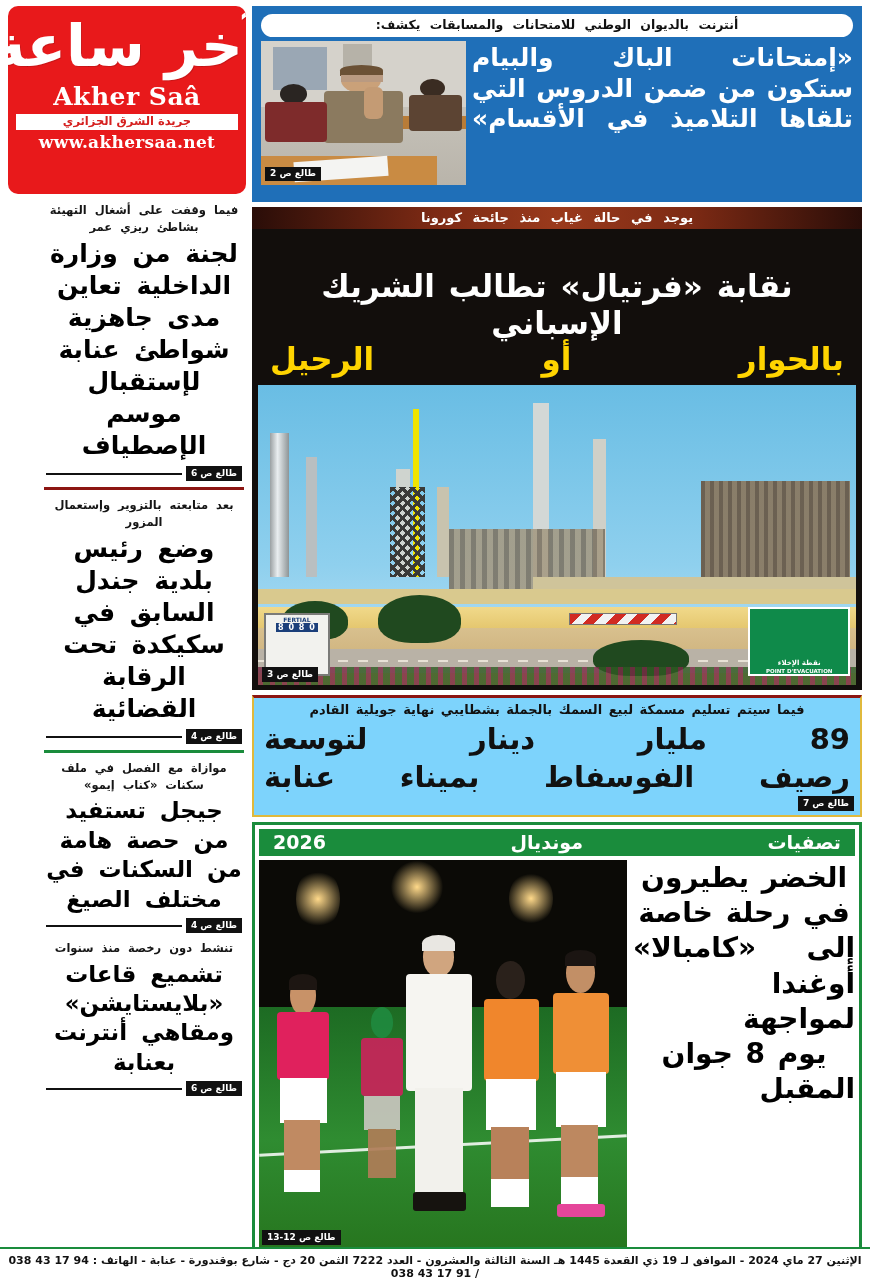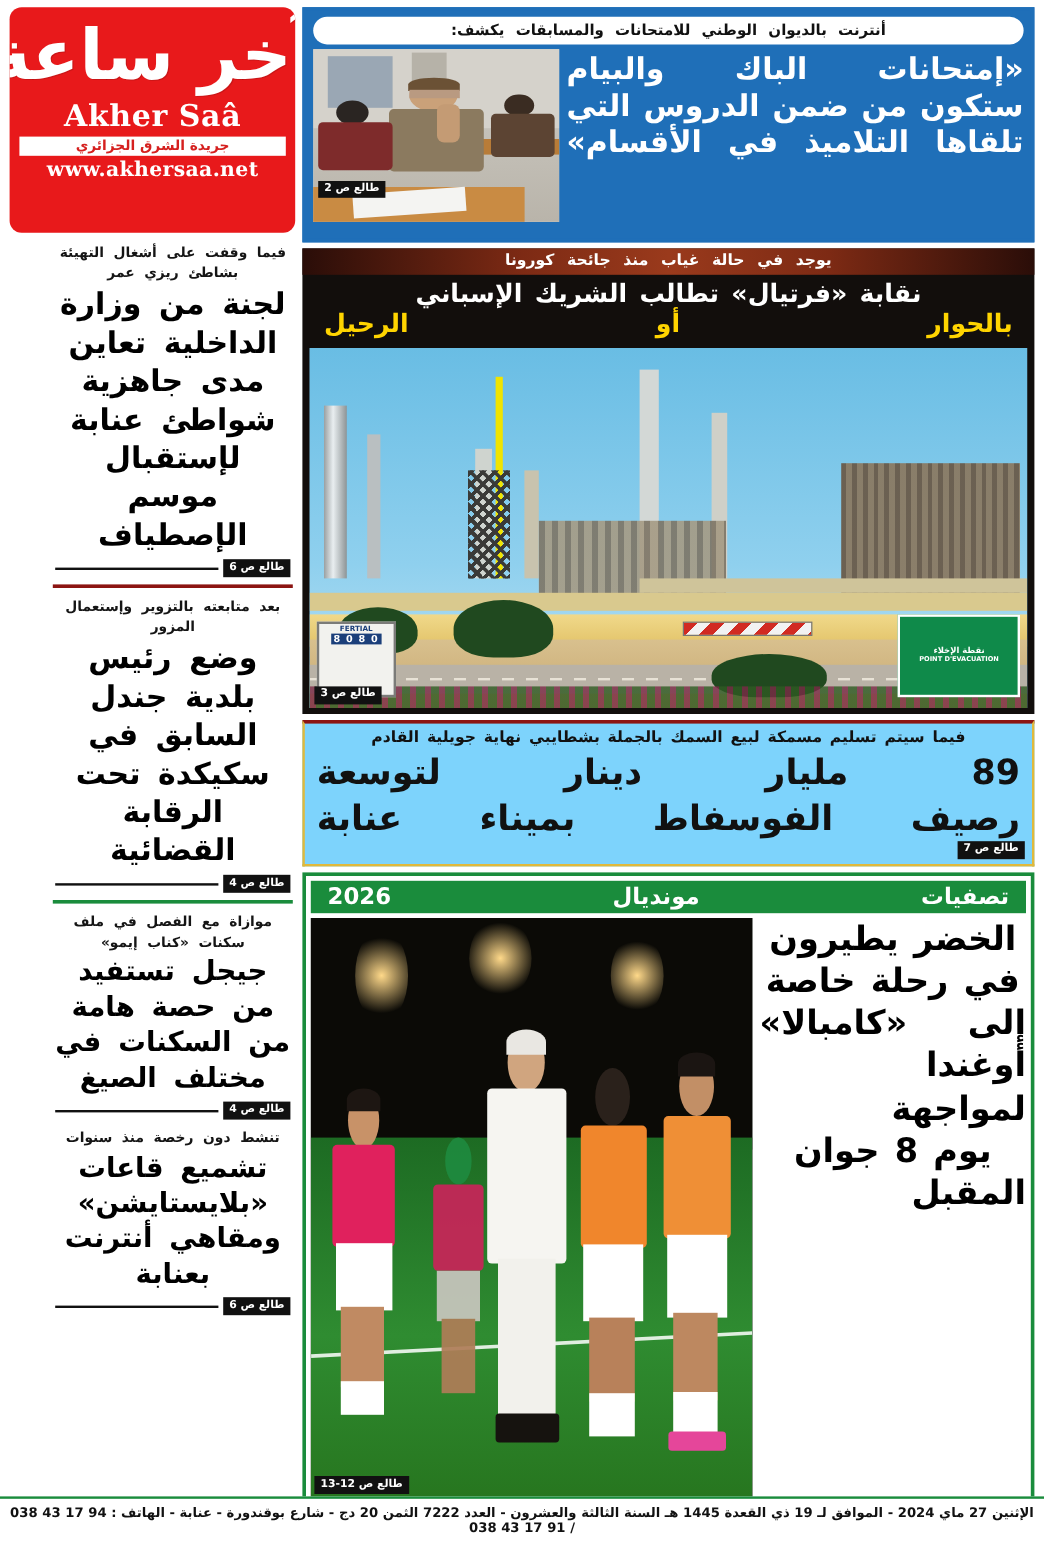--- a/index.html
+++ b/index.html
@@ -200,26 +200,27 @@
     color: #ffffff;
     font-size: 13px;
     font-weight: 700;
     text-align: center;
     padding: 3px 6px 4px 6px;
     word-spacing: 6px;
     letter-spacing: .2px;
   }
   .black-head {
     color: #ffffff;
-    font-size: 21px;
+    font-size: 31px;
     font-weight: 700;
     line-height: 1.18;
     text-align: center;
     padding: 4px 8px 0 8px;
     word-spacing: 3px;
+    margin-top: 35px;
   }
   .black-head .yellow {
     color: #ffd400;
     display: block;
     text-align: justify;
     text-align-last: justify;
     padding: 0 10px;
   }
   .fertial-photo {
     margin: 7px 6px 0 6px;
@@ -347,21 +348,21 @@
   .sky { position:absolute; inset:0; background:linear-gradient(#69bde4 0%, #8fd0ee 60%, #bfe3f3 100%); }
   .stack { position:absolute; bottom:32%; background:linear-gradient(90deg,#9aa0a2,#e9eef0 40%,#8d9496); }
   .pipe { position:absolute; background:#d9c98e; }
   .wall { position:absolute; left:0; right:0; bottom:17%; height:9%; background:linear-gradient(#f0d98a,#e2c268); }
   .ground { position:absolute; left:0; right:0; bottom:0; height:19%; background:linear-gradient(#d8c08e,#c7a86f); }
   .road { position:absolute; left:0; right:0; bottom:4%; height:8%; background:#b9b2a6; }
   .bush { position:absolute; border-radius:50% 50% 40% 40%; background:#20491f; }
   .greensign {
     position:absolute; background:#0f8a4a; border:2px solid #ffffff;
     color:#ffffff; font-size:7px; font-weight:700; text-align:center;
-    display:flex; flex-direction:column; align-items:center; justify-content:center;
+    display:flex; flex-direction:column; align-items:center; justify-content:flex-end;
     line-height:1.1;
     margin-left:15px;
   }
   .whitesign {
     position:absolute; background:#f2f2ee; border:2px solid #7b7b78;
     display:flex; flex-direction:column; align-items:center; justify-content:flex-start;
     font-size:6px; font-weight:700; color:#1b3f7a; padding-top:1px;
   }
   .counter { background:#1b3f7a; color:#ffffff; font-size:8px; letter-spacing:1px; padding:0 2px; }
 
@@ -460,21 +461,21 @@
           </div>
           <div class="person" style="left:2%;top:30%;width:30%;height:40%;">
             <div class="head" style="left:24%;top:0;width:44%;height:34%;background:#2a2522;"></div>
             <div class="torso" style="left:0;top:30%;width:100%;height:70%;background:#7e2b2b;"></div>
           </div>
           <div class="person" style="left:72%;top:26%;width:26%;height:36%;">
             <div class="head" style="left:22%;top:0;width:46%;height:36%;background:#3a2c22;"></div>
             <div class="torso" style="left:0;top:32%;width:100%;height:68%;background:#5c4433;"></div>
           </div>
           <div class="ph" style="left:16%;bottom:4%;width:46%;height:14%;background:#f4f4f2;transform:rotate(-4deg);"></div>
-          <div class="page-badge ph" style="left:4px;bottom:20px;">طالع ص 2</div>
+          <div class="page-badge ph" style="left:4px;bottom:4px;">طالع ص 2</div>
         </div>
       </div>
     </div>
 
     <div class="black-box">
       <div class="black-kicker">يوجد في حالة غياب منذ جائحة كورونا</div>
       <div class="black-head">
         <span>نقابة «فرتيال» تطالب الشريك الإسباني</span>
         <span class="yellow">بالحوار أو الرحيل</span>
       </div>

